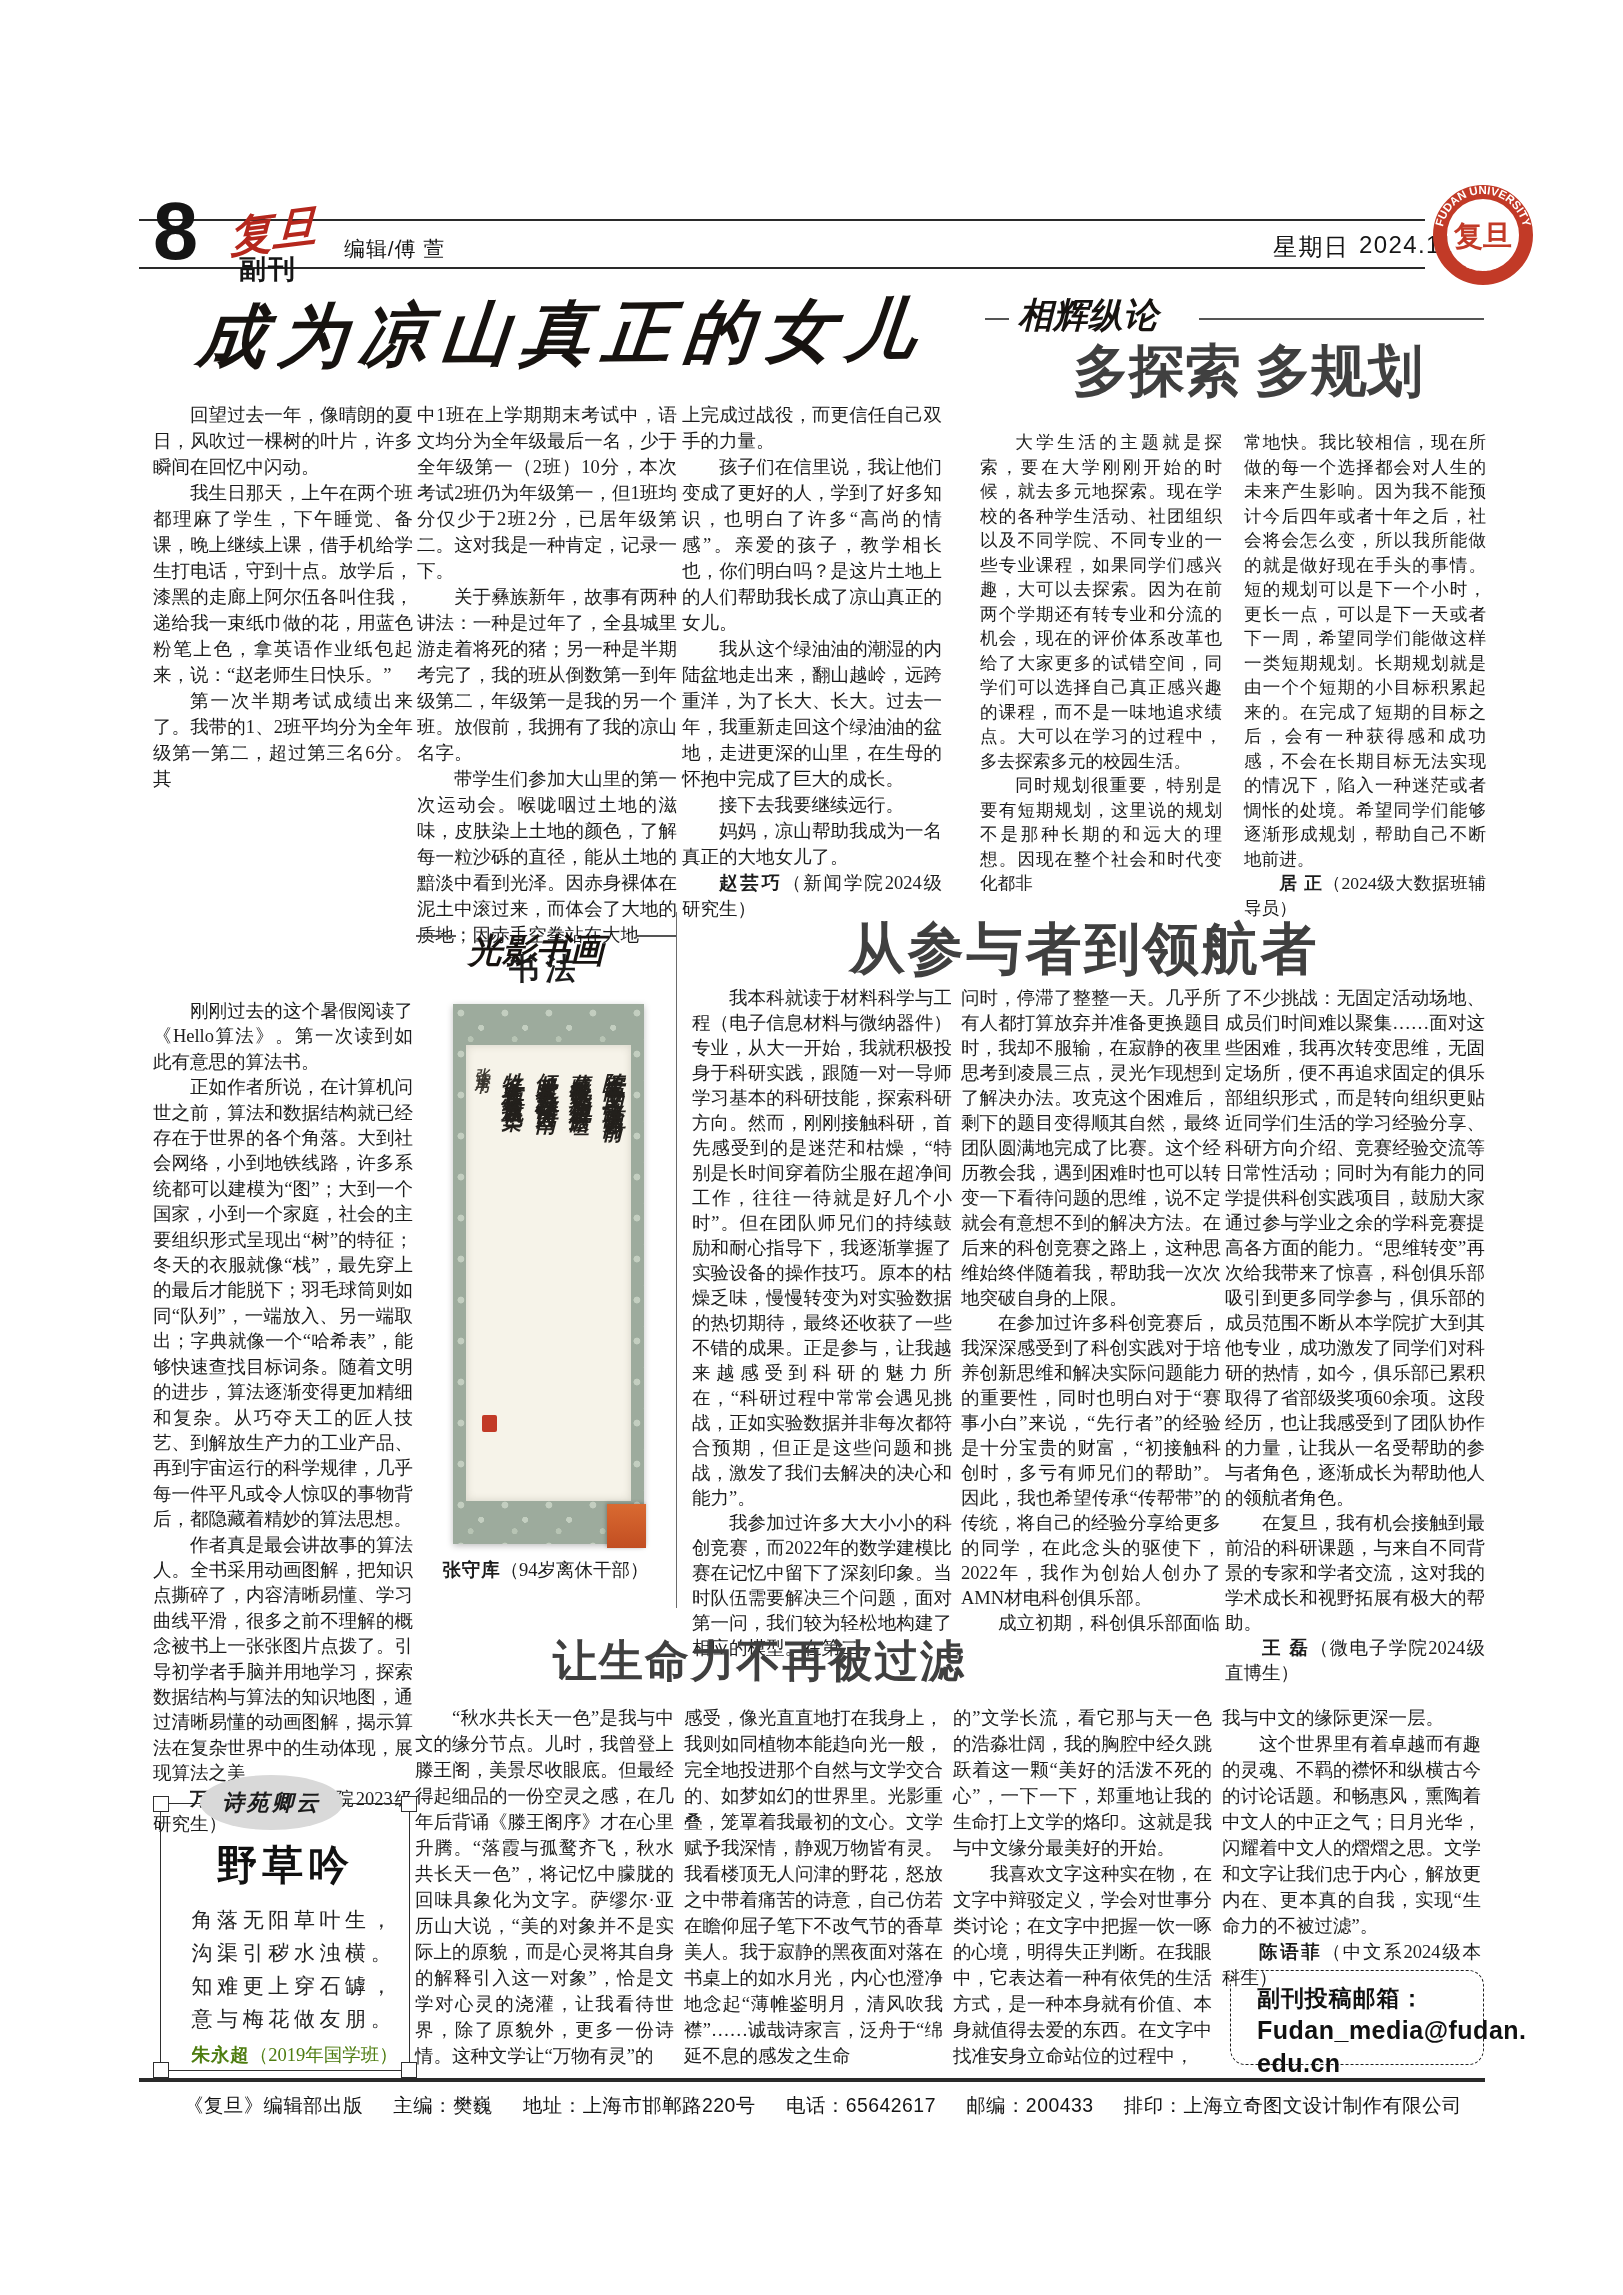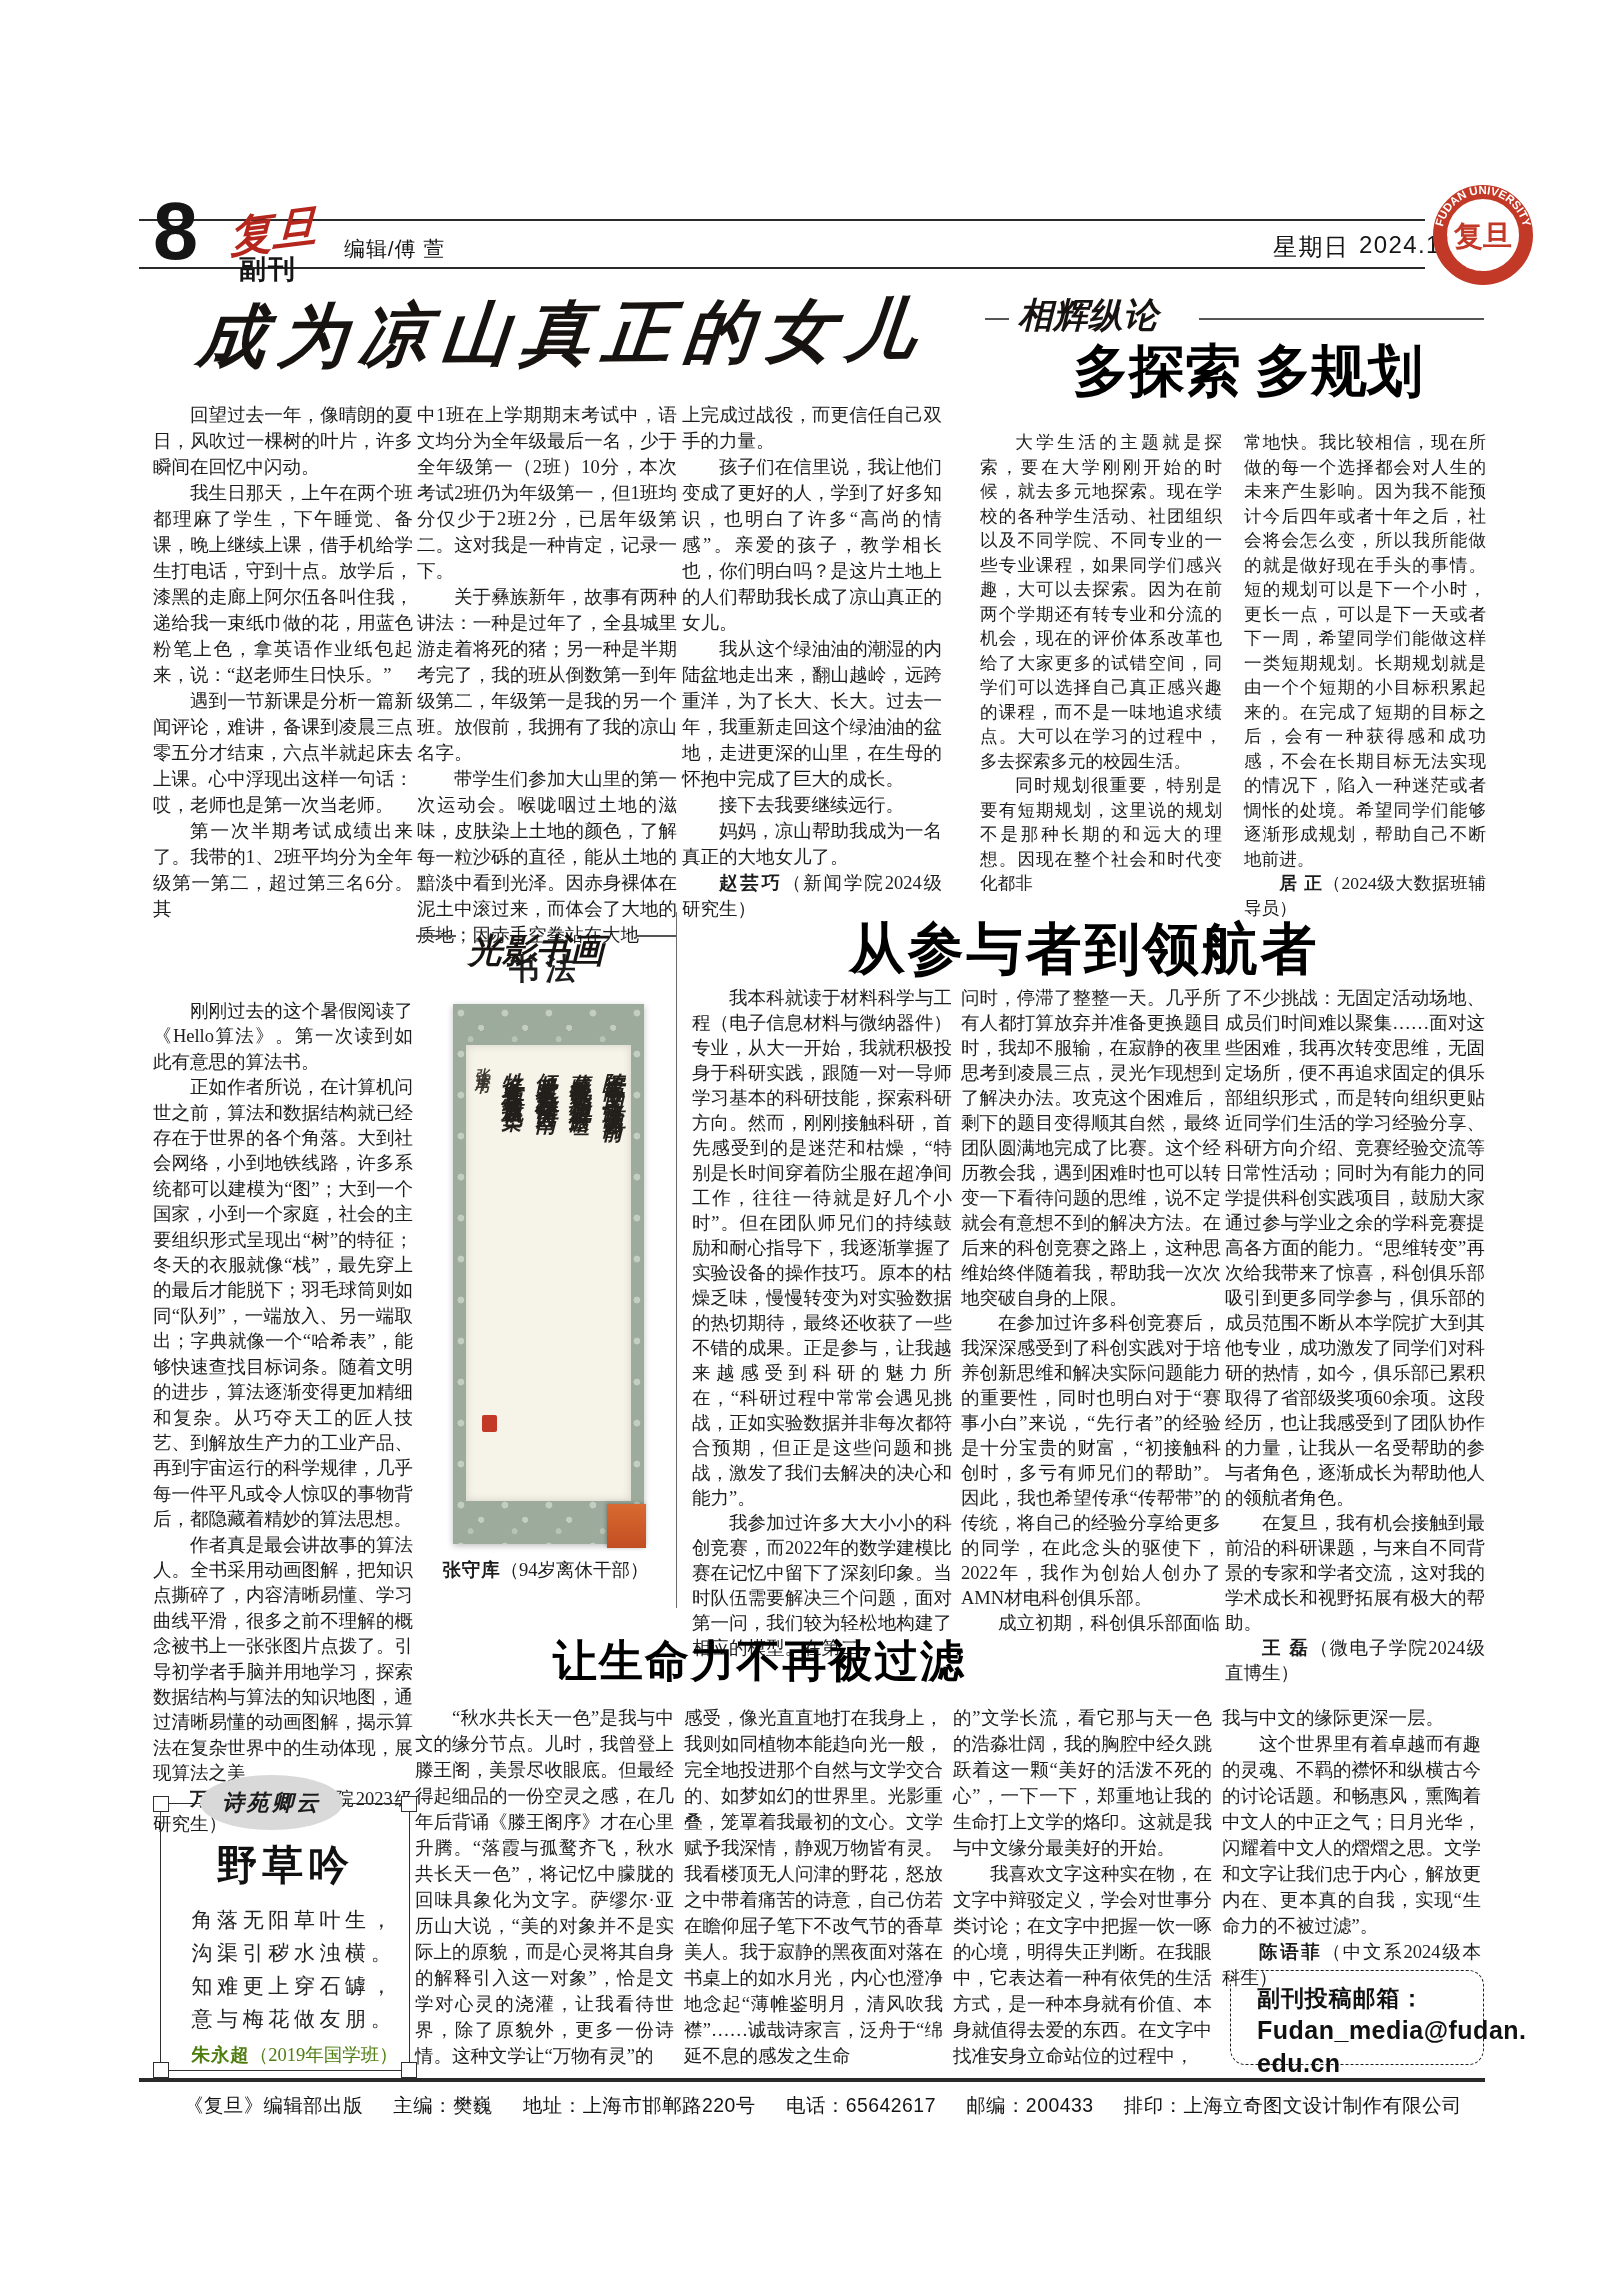--- a/index.html
+++ b/index.html
@@ -10,21 +10,21 @@
   
   .pageno{font:900 81px "Liberation Sans","DejaVu Sans",sans-serif;color:#151515;letter-spacing:-1.9px;}
   .masthead-red{font:900 44px "Liberation Serif",serif;color:#b5271d;transform:rotate(-7deg) skewX(-9deg);font-style:italic;}
   .masthead-black{font:900 27px "Liberation Sans","DejaVu Sans",sans-serif;color:#151515;letter-spacing:1.9px;}
   .editor{font:21px "Liberation Sans","DejaVu Sans",sans-serif;color:#151515;letter-spacing:0.9px;}
   .dateline{font:24px "Liberation Sans","DejaVu Sans",sans-serif;color:#151515;letter-spacing:1.4px;}
   
   .brush-head{font-weight:900;font-style:italic;white-space:nowrap;color:#171310;
               transform:skewX(-6deg) rotate(-0.6deg);}
   .rubric{font-weight:900;font-style:italic;white-space:nowrap;color:#171310;}
-  .song-title{font-weight:900;white-space:nowrap;color:#000000;font-family:Liberation Serif, serif;}
+  .song-title{font-weight:900;white-space:nowrap;color:#404040;font-family:Liberation Serif, serif;}
   
   .col{position:absolute;text-align:justify;}
   .col p{margin:0;text-indent:2em;}
   .col p.ni{text-indent:0;}
   .col p.sig{text-indent:2em;}
   .col p.sig b{font-weight:900;letter-spacing:0.9px;}
   .a1 .col{width:260px;font-size:18.5px;line-height:26px;}
   .xh .col{width:242px;font-size:17.6px;line-height:24.5px;}
   .sf .col{width:260px;font-size:18.5px;line-height:25.4px;}
   .lh .col{width:260px;font-size:18.5px;line-height:25px;}
@@ -96,21 +96,20 @@
       <text x="100" y="122" text-anchor="middle" font-family="Liberation Serif, serif" font-size="58" font-weight="900" fill="#c23a27">复旦</text>
     </svg>
   </div>
 
   <div class="abs brush-head" style="left:198px;top:288px;font-size:69px;letter-spacing:12px;">成为凉山真正的女儿</div>
 
   <div class="a1">
     <div class="col" style="left:153px;top:402px;height:500px;">
         <p>回望过去一年，像晴朗的夏日，风吹过一棵树的叶片，许多瞬间在回忆中闪动。</p>
         <p>我生日那天，上午在两个班都理麻了学生，下午睡觉、备课，晚上继续上课，借手机给学生打电话，守到十点。放学后，漆黑的走廊上阿尔伍各叫住我，递给我一束纸巾做的花，用蓝色粉笔上色，拿英语作业纸包起来，说：“赵老师生日快乐。”</p>
-        <p>遇到一节新课是分析一篇新闻评论，难讲，备课到凌晨三点零五分才结束，六点半就起床去上课。心中浮现出这样一句话：哎，老师也是第一次当老师。</p>
         <p>第一次半期考试成绩出来了。我带的1、2班平均分为全年级第一第二，超过第三名6分。其</p>
       </div>
     <div class="col" style="left:417px;top:402px;height:500px;">
         <p class="ni">中1班在上学期期末考试中，语文均分为全年级最后一名，少于全年级第一（2班）10分，本次考试2班仍为年级第一，但1班均分仅少于2班2分，已居年级第二。这对我是一种肯定，记录一下。</p>
         <p>关于彝族新年，故事有两种讲法：一种是过年了，全县城里游走着将死的猪；另一种是半期考完了，我的班从倒数第一到年级第二，年级第一是我的另一个班。放假前，我拥有了我的凉山名字。</p>
         <p>带学生们参加大山里的第一次运动会。喉咙咽过土地的滋味，皮肤染上土地的颜色，了解每一粒沙砾的直径，能从土地的黯淡中看到光泽。因赤身裸体在泥土中滚过来，而体会了大地的质地；因赤手空拳站在大地</p>
       </div>
     <div class="col" style="left:682px;top:402px;height:500px;">
         <p class="ni">上完成过战役，而更信任自己双手的力量。</p>
         <p>孩子们在信里说，我让他们变成了更好的人，学到了好多知识，也明白了许多“高尚的情感”。亲爱的孩子，教学相长也，你们明白吗？是这片土地上的人们帮助我长成了凉山真正的女儿。</p>

